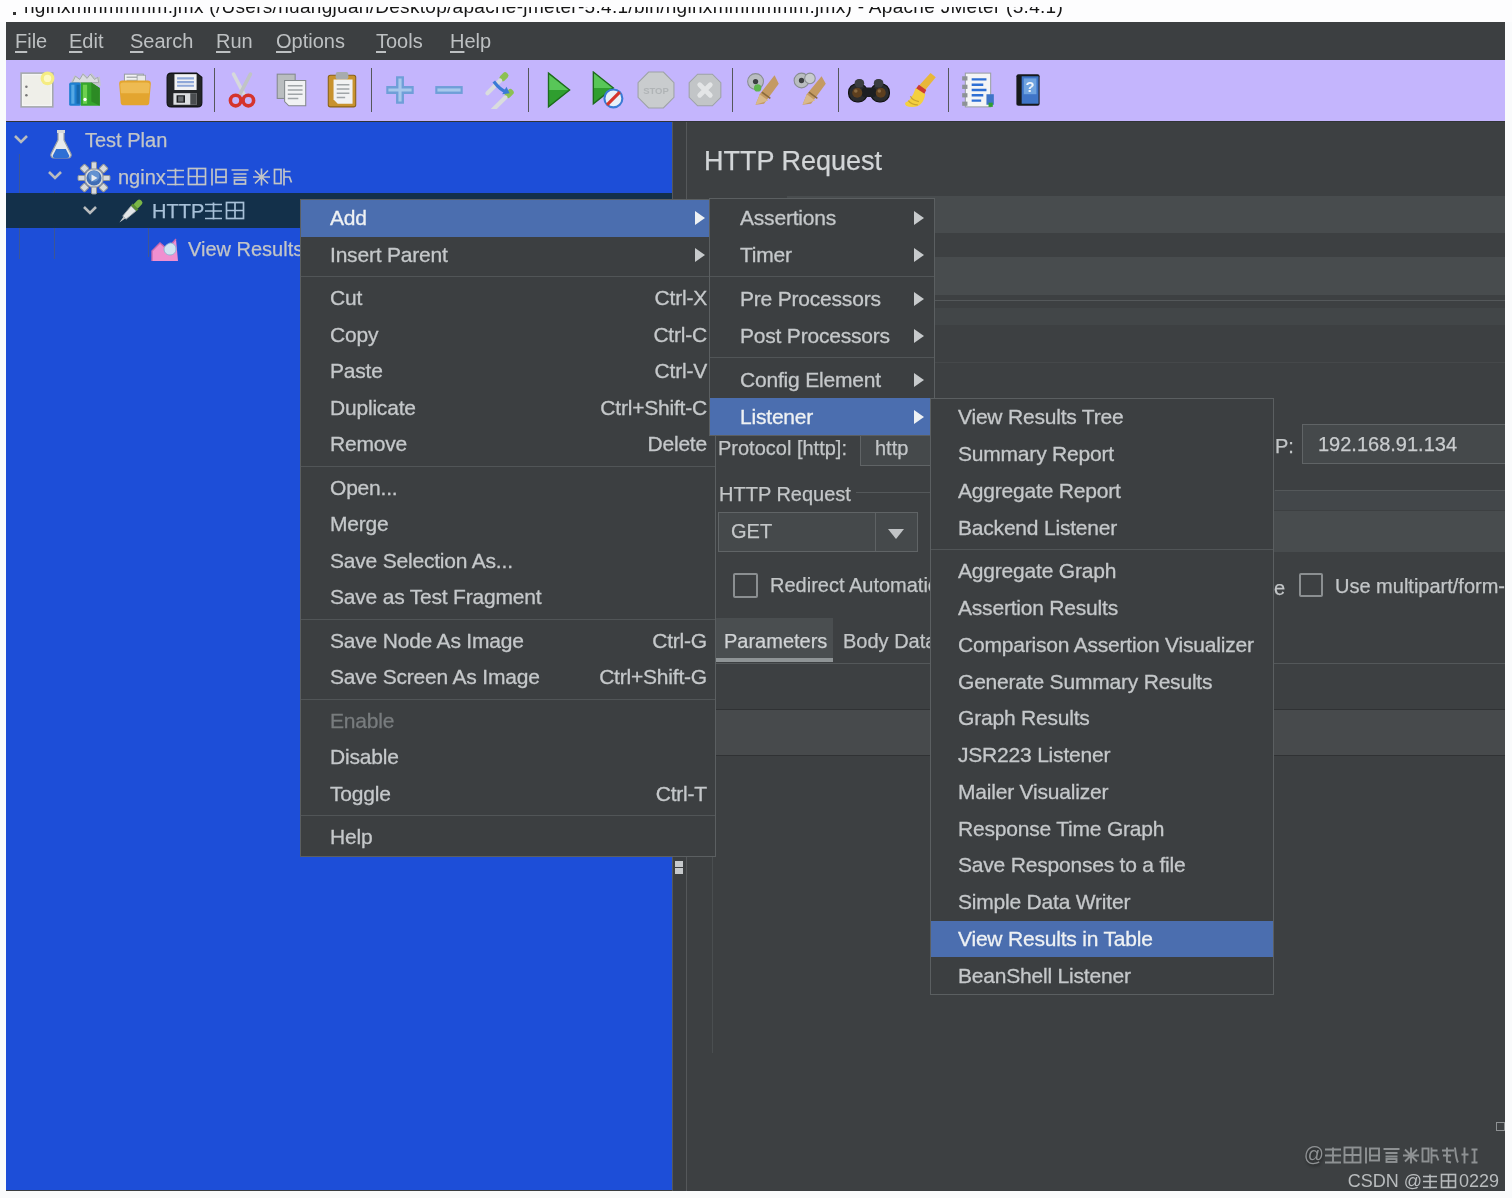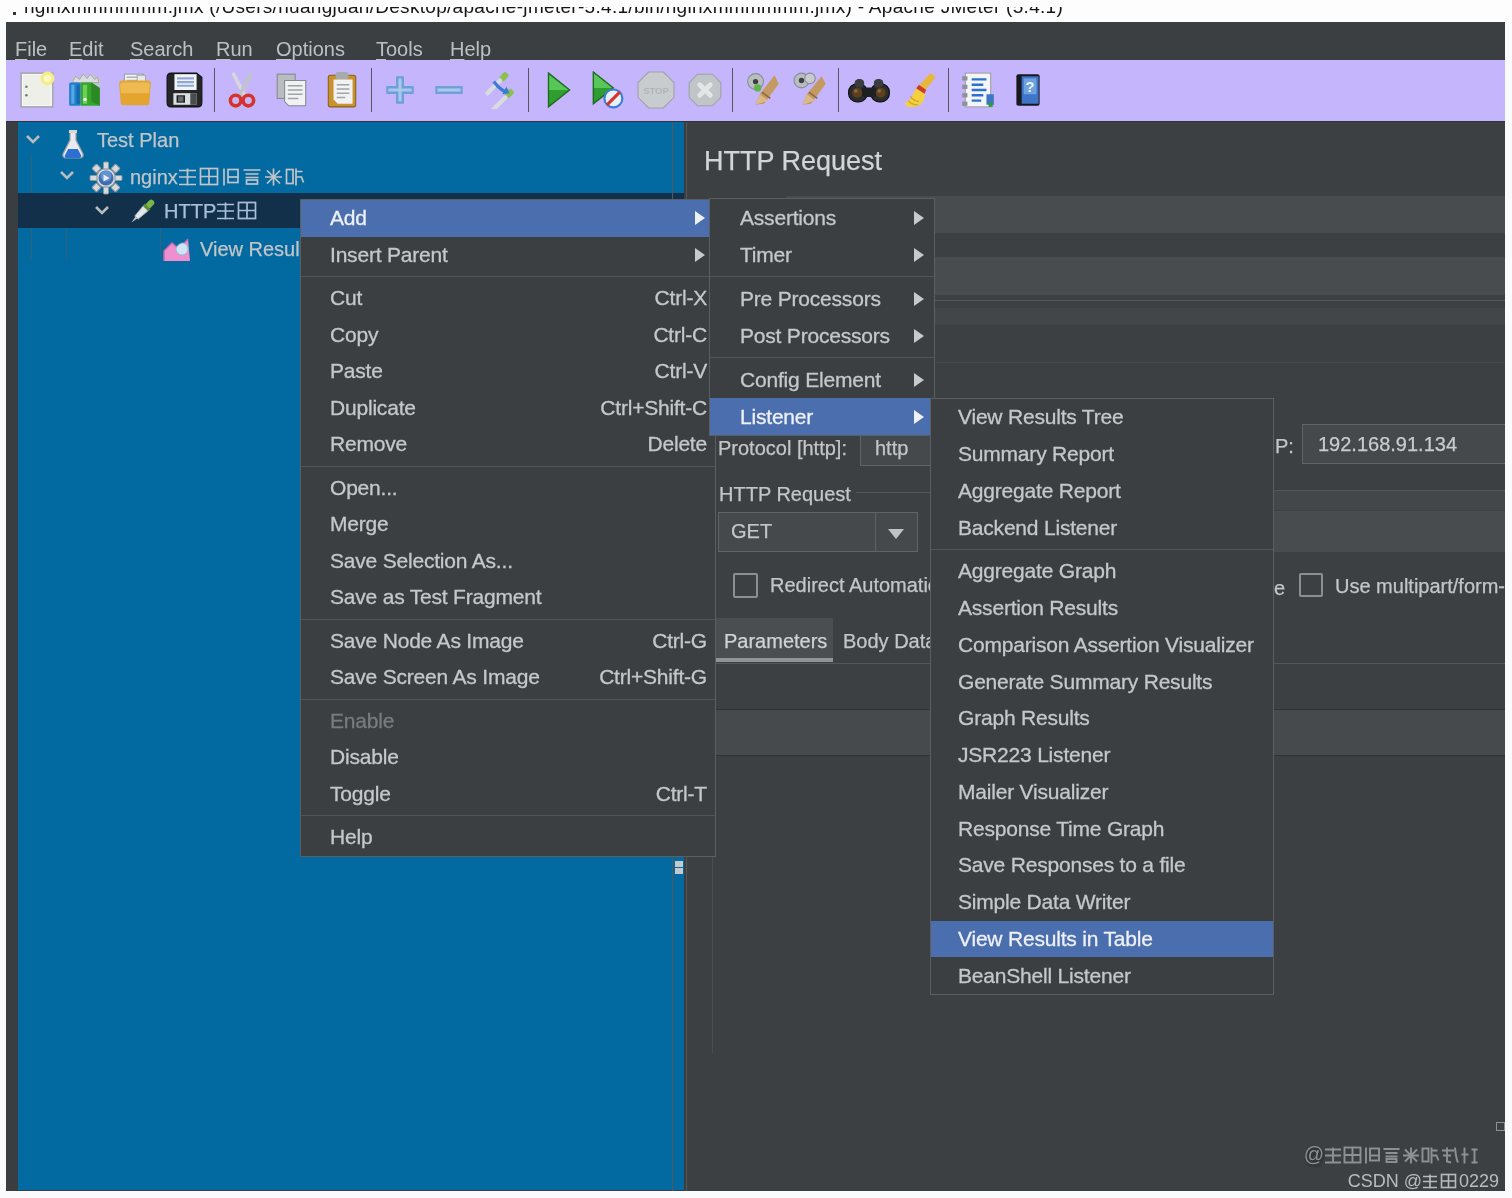--- a/index.html
+++ b/index.html
@@ -8,28 +8,28 @@
   #page { position:absolute; top:0; left:0; width:1512px; height:1198px; background:#fafbfc; overflow:hidden; }
   .abs { position:absolute; }
   
   #titlestrip { position:absolute; top:0; left:0; width:1512px; height:22px; background:#fdfdfe; overflow:hidden; }
   #titletext { position:absolute; top:-4px; left:24px; font-size:19px; color:#151515; letter-spacing:0.3px; white-space:nowrap; }
   #titlecover { position:absolute; top:0; left:0; width:1512px; height:7px; background:#fdfdfe; z-index:2; }
   
   #win { position:absolute; left:6px; top:22px; width:1499px; height:1169px; background:#3b3e40; overflow:hidden; }
   
   #menubar { position:absolute; left:0; top:0; width:1499px; height:38px; background:#3c3f41; color:#bdc0c2; font-size:20px; }
-  #menubar span { position:absolute; top:8px;margin-top:8px; }
+  #menubar span { position:absolute; top:8px; }
   #menubar u { text-decoration:underline; text-underline-offset:3px; }
   
   #toolbar { position:absolute; left:0; top:38px; width:1499px; height:62px; background:#c4b5fd; border-bottom:1px solid #313436; }
   .tbsep { position:absolute; top:8px; width:1px; height:44px; background:#55585a; }
   .ticon { position:absolute; top:11px; width:38px; height:38px; }
   
-  #tree { position:absolute; left:12px; top:100px; width:666px; height:1068px; background:#0369a1; }
+  #tree { position:absolute; left:0; top:100px; width:666px; height:1068px; background:#1d4ed8; }
   #tree div.abs { -webkit-text-stroke:0.25px; }
   .chev { position:absolute; width:14px; height:9px; }
   
   #rp { position:absolute; left:681px; top:100px; width:818px; height:1068px; background:#3d4042; }
   .field { position:absolute; background:#484c4e; }
   .fieldb { position:absolute; background:#45494b; border:1px solid #606466; }
   .hline { position:absolute; height:1px; background:#54585a; }
   .vline { position:absolute; width:1px; background:#54585a; }
   .rptext { position:absolute; color:#c3c6c8; font-size:20px; -webkit-text-stroke:0.25px; }
   

